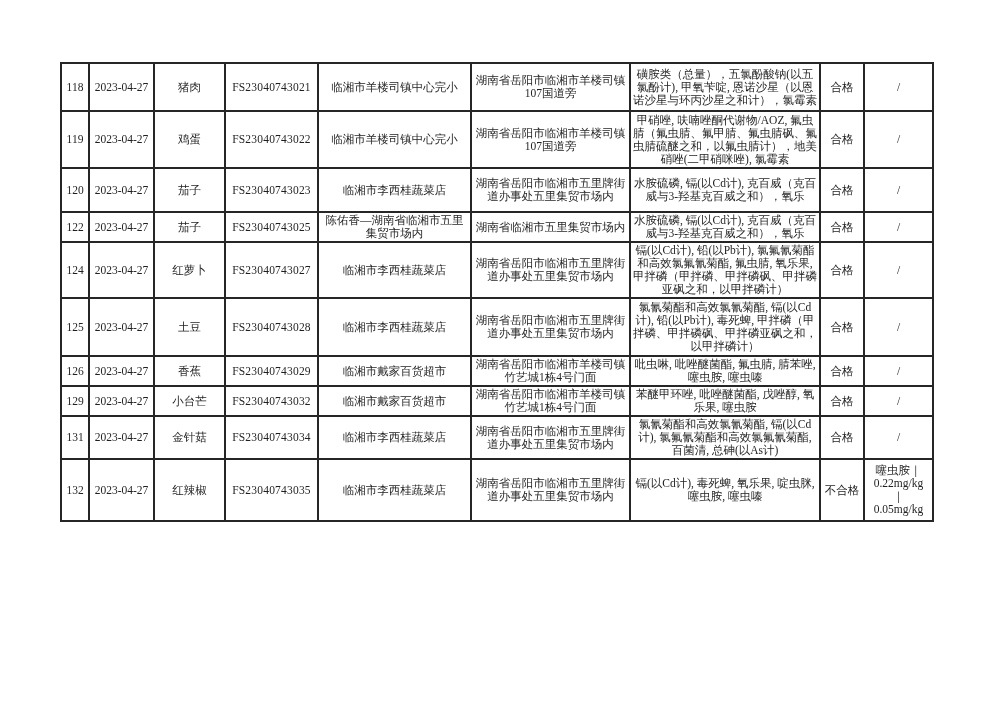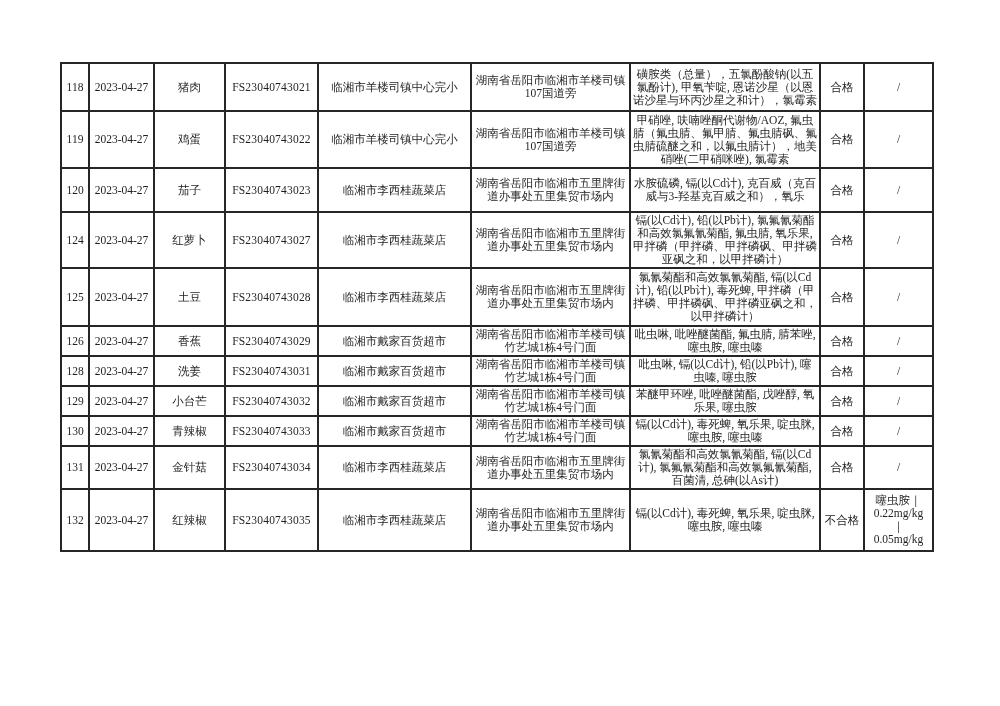--- a/index.html
+++ b/index.html
@@ -93,20 +93,31 @@
       <td class="cell-no">120</td>
       <td class="cell-date">2023-04-27</td>
       <td class="cell-product">茄子</td>
       <td class="cell-sample">FS23040743023</td>
       <td class="cell-producer">临湘市李西桂蔬菜店</td>
       <td class="cell-address">湖南省岳阳市临湘市五里牌街道办事处五里集贸市场内</td>
       <td class="cell-items">水胺硫磷, 镉(以Cd计), 克百威（克百威与3-羟基克百威之和），氧乐</td>
       <td class="cell-result">合格</td>
       <td class="cell-limit">/</td>
     </tr>
+        <tr class="h28">
+      <td class="cell-no">122</td>
+      <td class="cell-date">2023-04-27</td>
+      <td class="cell-product">茄子</td>
+      <td class="cell-sample">FS23040743025</td>
+      <td class="cell-producer">陈佑香—湖南省临湘市五里集贸市场内</td>
+      <td class="cell-address">湖南省临湘市五里集贸市场内</td>
+      <td class="cell-items">水胺硫磷, 镉(以Cd计), 克百威（克百威与3-羟基克百威之和），氧乐</td>
+      <td class="cell-result">合格</td>
+      <td class="cell-limit">/</td>
+    </tr>
         <tr class="h56">
       <td class="cell-no">124</td>
       <td class="cell-date">2023-04-27</td>
       <td class="cell-product">红萝卜</td>
       <td class="cell-sample">FS23040743027</td>
       <td class="cell-producer">临湘市李西桂蔬菜店</td>
       <td class="cell-address">湖南省岳阳市临湘市五里牌街道办事处五里集贸市场内</td>
       <td class="cell-items">镉(以Cd计), 铅(以Pb计), 氯氟氰菊酯和高效氯氟氰菊酯, 氟虫腈, 氧乐果, 甲拌磷（甲拌磷、甲拌磷砜、甲拌磷亚砜之和，以甲拌磷计）</td>
       <td class="cell-result">合格</td>
       <td class="cell-limit">/</td>
@@ -126,50 +137,28 @@
       <td class="cell-no">126</td>
       <td class="cell-date">2023-04-27</td>
       <td class="cell-product">香蕉</td>
       <td class="cell-sample">FS23040743029</td>
       <td class="cell-producer">临湘市戴家百货超市</td>
       <td class="cell-address">湖南省岳阳市临湘市羊楼司镇竹艺城1栋4号门面</td>
       <td class="cell-items">吡虫啉, 吡唑醚菌酯, 氟虫腈, 腈苯唑, 噻虫胺, 噻虫嗪</td>
       <td class="cell-result">合格</td>
       <td class="cell-limit">/</td>
     </tr>
-        <tr class="h24">
-      <td class="cell-no">128</td>
-      <td class="cell-date">2023-04-27</td>
-      <td class="cell-product">洗姜</td>
-      <td class="cell-sample">FS23040743031</td>
-      <td class="cell-producer">临湘市戴家百货超市</td>
-      <td class="cell-address">湖南省岳阳市临湘市羊楼司镇竹艺城1栋4号门面</td>
-      <td class="cell-items">吡虫啉, 镉(以Cd计), 铅(以Pb计), 噻虫嗪, 噻虫胺</td>
-      <td class="cell-result">合格</td>
-      <td class="cell-limit">/</td>
-    </tr>
         <tr class="h26">
       <td class="cell-no">129</td>
       <td class="cell-date">2023-04-27</td>
       <td class="cell-product">小台芒</td>
       <td class="cell-sample">FS23040743032</td>
       <td class="cell-producer">临湘市戴家百货超市</td>
       <td class="cell-address">湖南省岳阳市临湘市羊楼司镇竹艺城1栋4号门面</td>
       <td class="cell-items">苯醚甲环唑, 吡唑醚菌酯, 戊唑醇, 氧乐果, 噻虫胺</td>
-      <td class="cell-result">合格</td>
-      <td class="cell-limit">/</td>
-    </tr>
-        <tr class="h26">
-      <td class="cell-no">130</td>
-      <td class="cell-date">2023-04-27</td>
-      <td class="cell-product">青辣椒</td>
-      <td class="cell-sample">FS23040743033</td>
-      <td class="cell-producer">临湘市戴家百货超市</td>
-      <td class="cell-address">湖南省岳阳市临湘市羊楼司镇竹艺城1栋4号门面</td>
-      <td class="cell-items">镉(以Cd计), 毒死蜱, 氧乐果, 啶虫脒, 噻虫胺, 噻虫嗪</td>
       <td class="cell-result">合格</td>
       <td class="cell-limit">/</td>
     </tr>
         <tr class="h42">
       <td class="cell-no">131</td>
       <td class="cell-date">2023-04-27</td>
       <td class="cell-product">金针菇</td>
       <td class="cell-sample">FS23040743034</td>
       <td class="cell-producer">临湘市李西桂蔬菜店</td>
       <td class="cell-address">湖南省岳阳市临湘市五里牌街道办事处五里集贸市场内</td>

